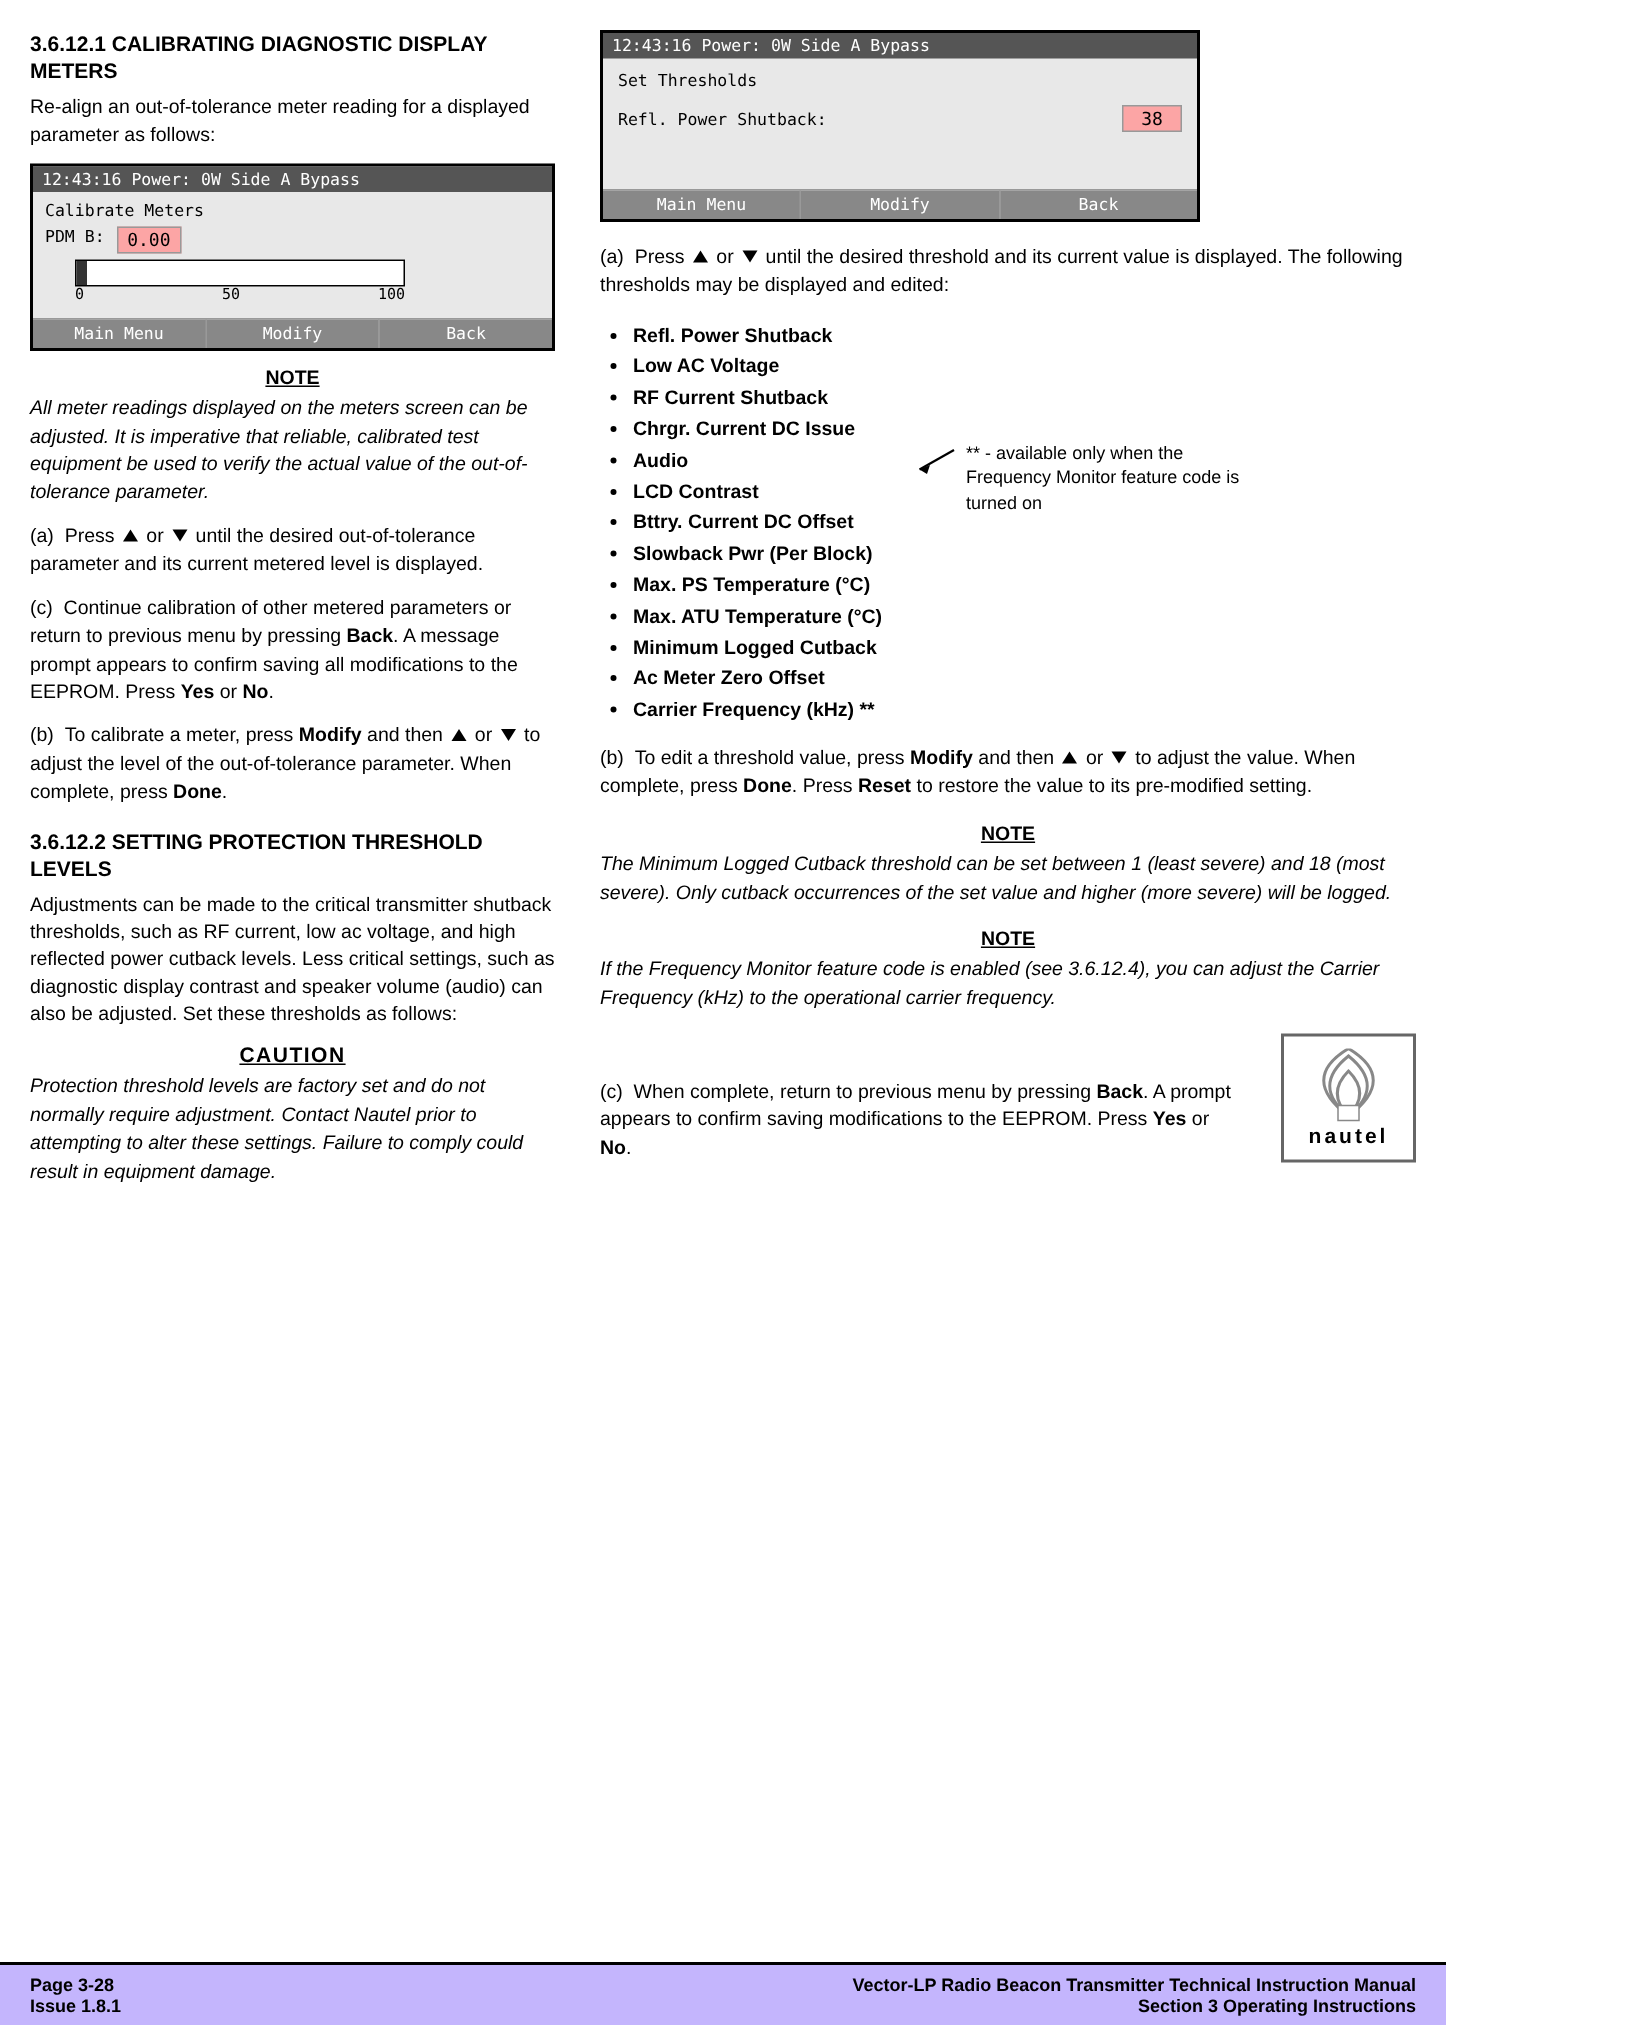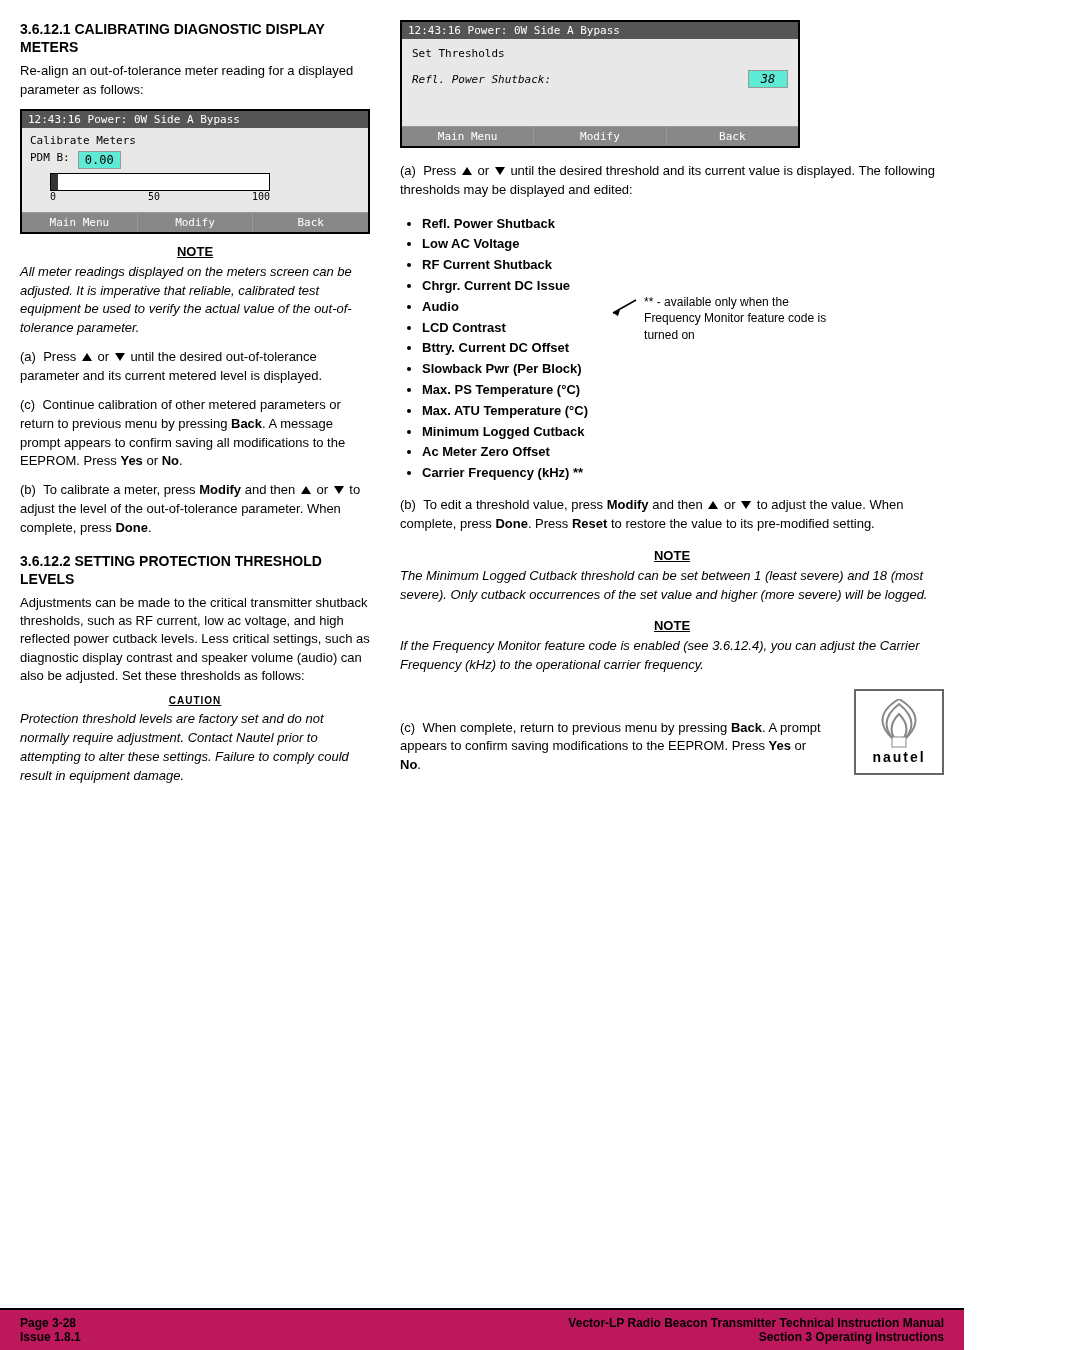--- a/index.html
+++ b/index.html
@@ -66,21 +66,21 @@
       align-items: flex-start;
       margin-bottom: 4px;
     }
     .lcd-label {
       font-family: monospace;
       font-size: 11px;
       white-space: nowrap;
     }
     .lcd-value-box {
       border: 1px solid #999;
-      background: #5eead4;
+      background: #fca5a5;
       padding: 1px 6px;
       font-family: monospace;
       font-size: 12px;
       min-width: 40px;
       text-align: center;
     }
     .meter-bar-container {
       display: flex;
       flex-direction: column;
       margin: 4px 0;
@@ -142,21 +142,21 @@
       font-size: 13px;
       line-height: 1.45;
     }
     .caution-box {
       margin: 10px 0;
     }
     .caution-title {
       text-align: center;
       font-weight: bold;
       text-decoration: underline;
-      font-size: 10px;
+      font-size: 14px;
       margin-bottom: 4px;
       letter-spacing: 1px;
     }
     .caution-text {
       font-style: italic;
       font-size: 13px;
       line-height: 1.45;
     }
     .bullet-list {
       list-style: disc;
@@ -171,21 +171,21 @@
     .right-section {
       margin-bottom: 14px;
     }
     .footer {
       border-top: 2px solid #000;
       padding: 6px 20px;
       display: flex;
       justify-content: space-between;
       font-size: 12px;
       font-weight: bold;
-      background: #be185d;
+      background: #c4b5fd;
     }
     .footer-left { text-align: left; }
     .footer-right { text-align: right; }
     .nautel-text {
       font-size: 14px;
       font-weight: bold;
       letter-spacing: 2px;
       color: #000;
       font-family: Arial, sans-serif;
     }
@@ -321,21 +321,21 @@
     </div>
 
     <div class="right-col">
 
       <div class="lcd-box2" style="max-width:400px;">
         <div class="lcd2-header">12:43:16  Power:    0W  Side A Bypass</div>
         <div class="lcd2-body">
           <div class="lcd2-row" style="justify-content:flex-start;">
             <span class="lcd-label">Set Thresholds</span>
           </div>
-          <div class="lcd2-row" style="margin-top:10px;margin-bottom:10px;font-style:italic;">
+          <div class="lcd2-row" style="margin-top:10px;margin-bottom:10px;">
             <span class="lcd-label">Refl. Power Shutback:</span>
             <span class="lcd-value-box" style="margin-left:20px;">38</span>
           </div>
           <div style="height:20px;"></div>
         </div>
         <div class="lcd2-footer">
           <div class="lcd2-btn">Main Menu</div>
           <div class="lcd2-btn">Modify</div>
           <div class="lcd2-btn">Back</div>
         </div>

